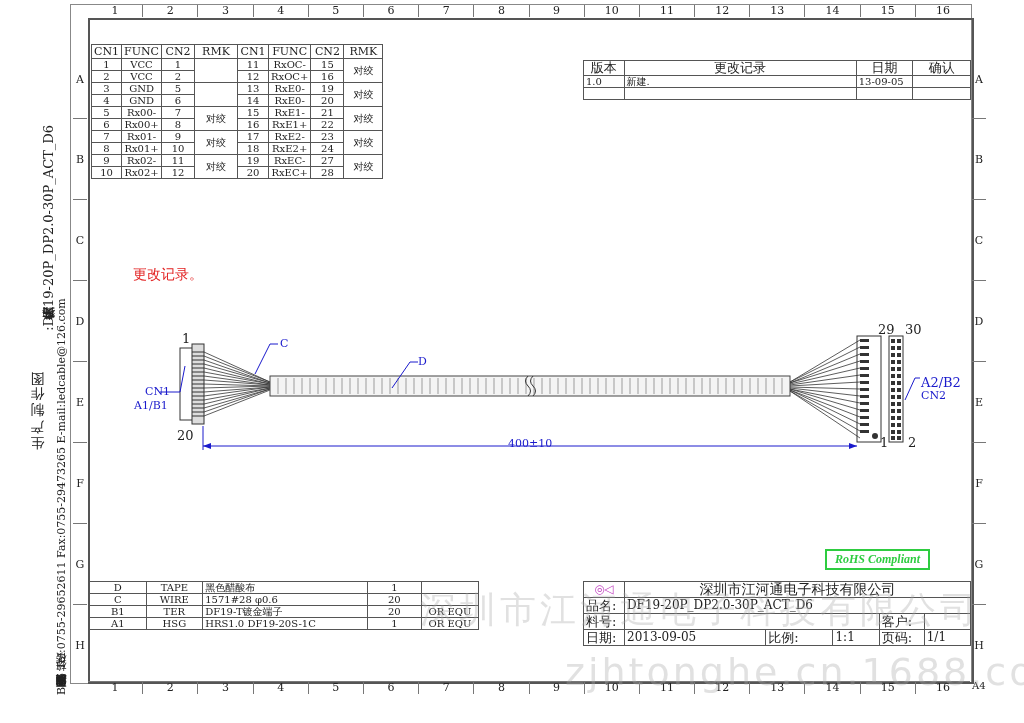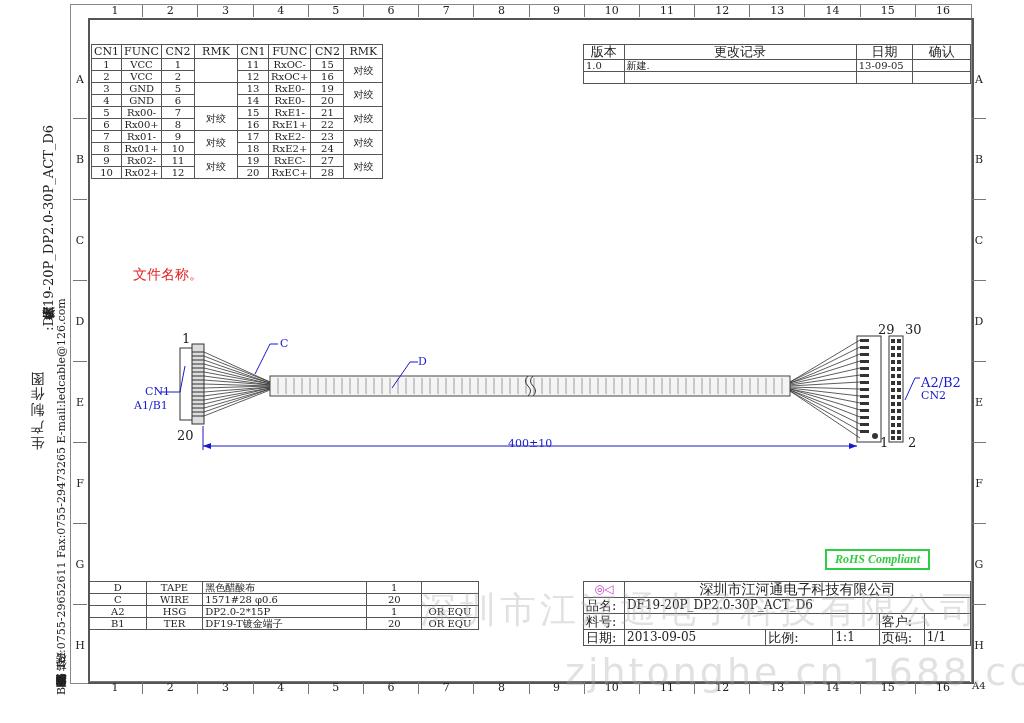--- a/index.html
+++ b/index.html
@@ -197,21 +197,21 @@
     <td>10</td>
         <td>Rx02+</td>
         <td>12</td>
     <td>20</td>
         <td>RxEC+</td>
         <td>28</td>
   </tr>
 </tbody>
   </table>
 
-<table class="rev-table abs" style="left:583px;top:44px;width:388px;">
+<table class="rev-table abs" style="left:583px;top:60px;width:388px;">
   <tbody>
       <tr class="hdr">
     <td style="width:36px">版本</td>
     <td style="width:236px">更改记录</td>
     <td style="width:52px">日期</td>
     <td style="width:54px">确认</td>
   </tr>
   <tr>
     <td style="text-align:left">1.0</td>
     <td style="text-align:left">新建.</td>
@@ -221,21 +221,21 @@
   <tr>
     <td></td>
     <td></td>
     <td></td>
     <td></td>
   </tr>
 </tbody>
   </table>
 
 <div class="abs note" style="left:133px;top:264px;">
-  <div>文件名称。</div>
+  <div>更改记录。</div>
 </div>
 
 <svg class="abs" style="left:120px;top:320px;" width="840" height="140" viewBox="0 0 840 140">
 
   <g>
     <rect x="60" y="28" width="18" height="72" fill="none" stroke="#333" stroke-width="1"></rect>
     <rect x="72" y="24" width="12" height="80" fill="#ddd" stroke="#333" stroke-width="1"></rect>
     <g stroke="#333" stroke-width="1">
       <line x1="72" y1="32" x2="84" y2="32"></line>
         <line x1="72" y1="36" x2="84" y2="36"></line>
@@ -459,31 +459,31 @@
     <td style="width:52px"></td>
   </tr>
   <tr>
     <td>C</td>
     <td>WIRE</td>
     <td class="l">1571#28 φ0.6</td>
     <td>20</td>
     <td></td>
   </tr>
   <tr>
-    <td>A2</td>
-    <td>HSG</td>
-    <td class="l">DP2.0-2*15P</td>
-    <td>1</td>
-    <td>OR EQU</td>
-  </tr>
-  <tr>
     <td>B1</td>
     <td>TER</td>
     <td class="l">DF19-T镀金端子</td>
     <td>20</td>
+    <td>OR EQU</td>
+  </tr>
+  <tr>
+    <td>A1</td>
+    <td>HSG</td>
+    <td class="l">HRS1.0 DF19-20S-1C</td>
+    <td>1</td>
     <td>OR EQU</td>
   </tr>
 </tbody>
   </table>
 
 <table class="title abs" style="left:583px;top:581px;width:388px;">
   <tbody>
       <tr>
     <td style="width:36px;text-align:center;color:#c040c0">◎◁</td>
     <td colspan="5" style="text-align:center;font-size:14px">深圳市江河通电子科技有限公司</td>

